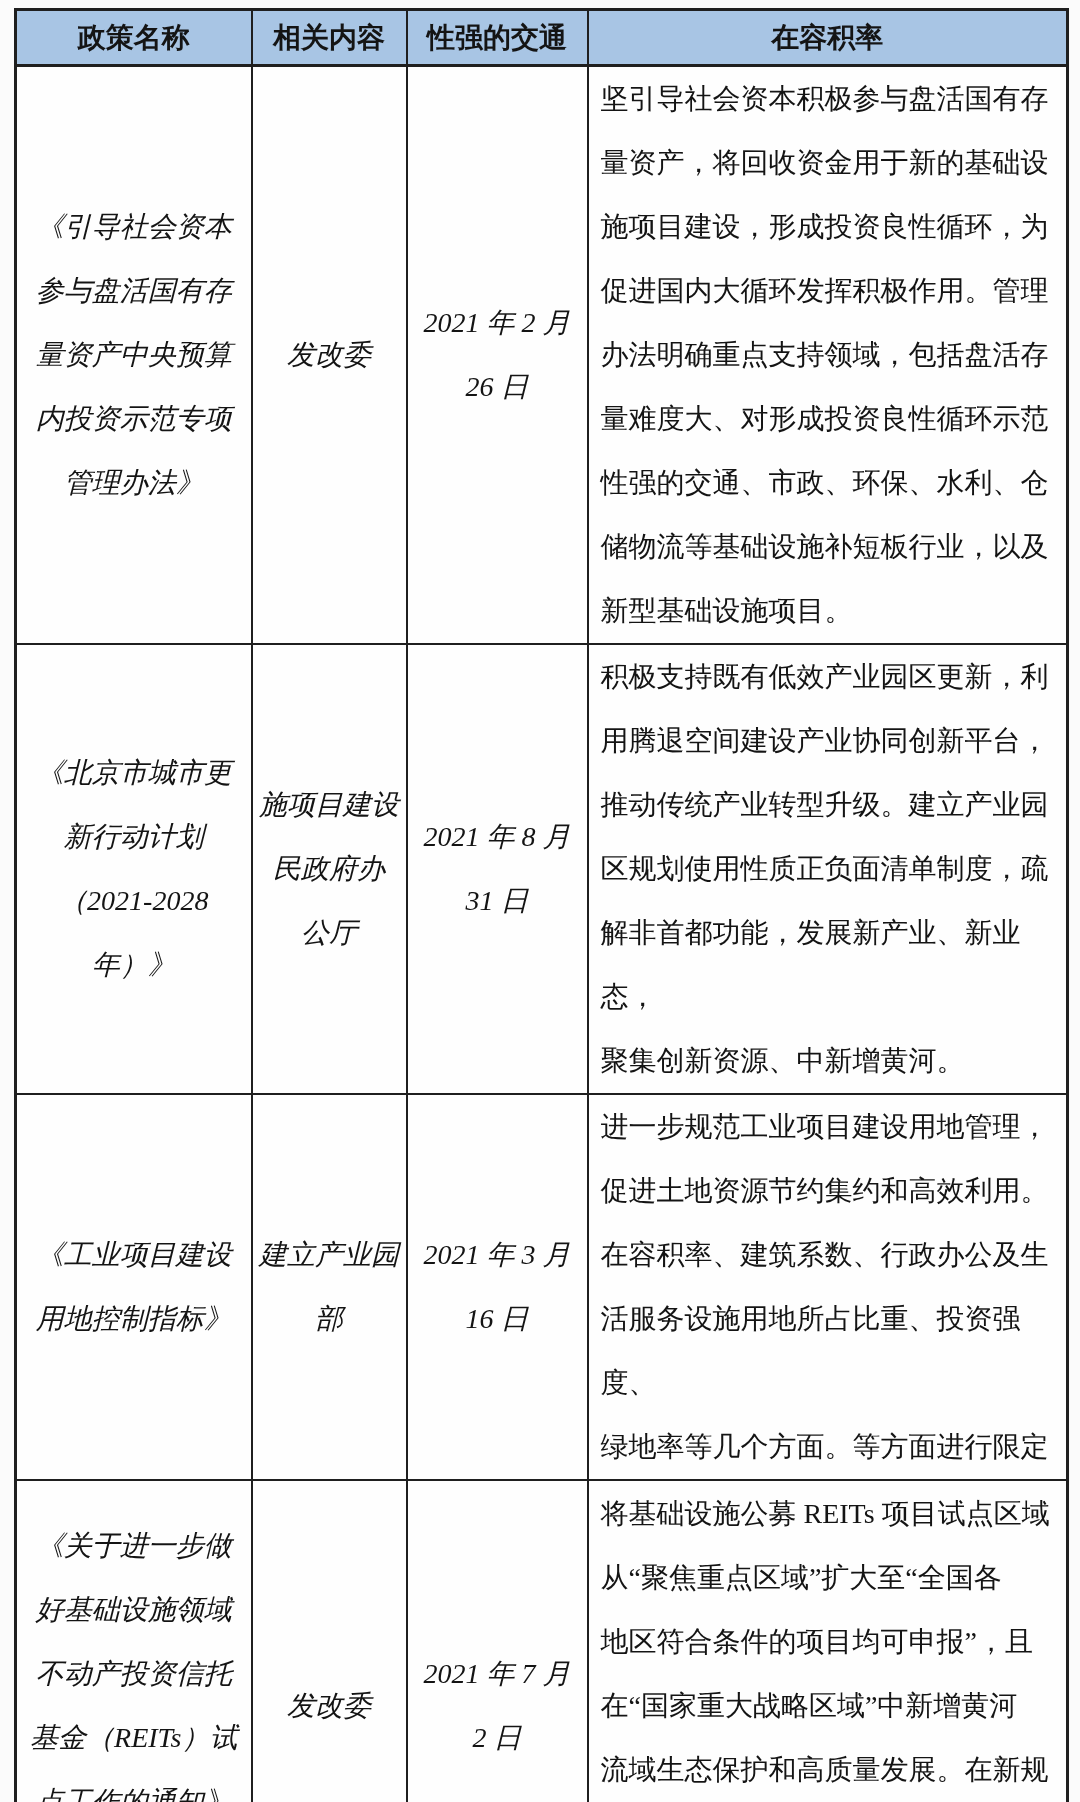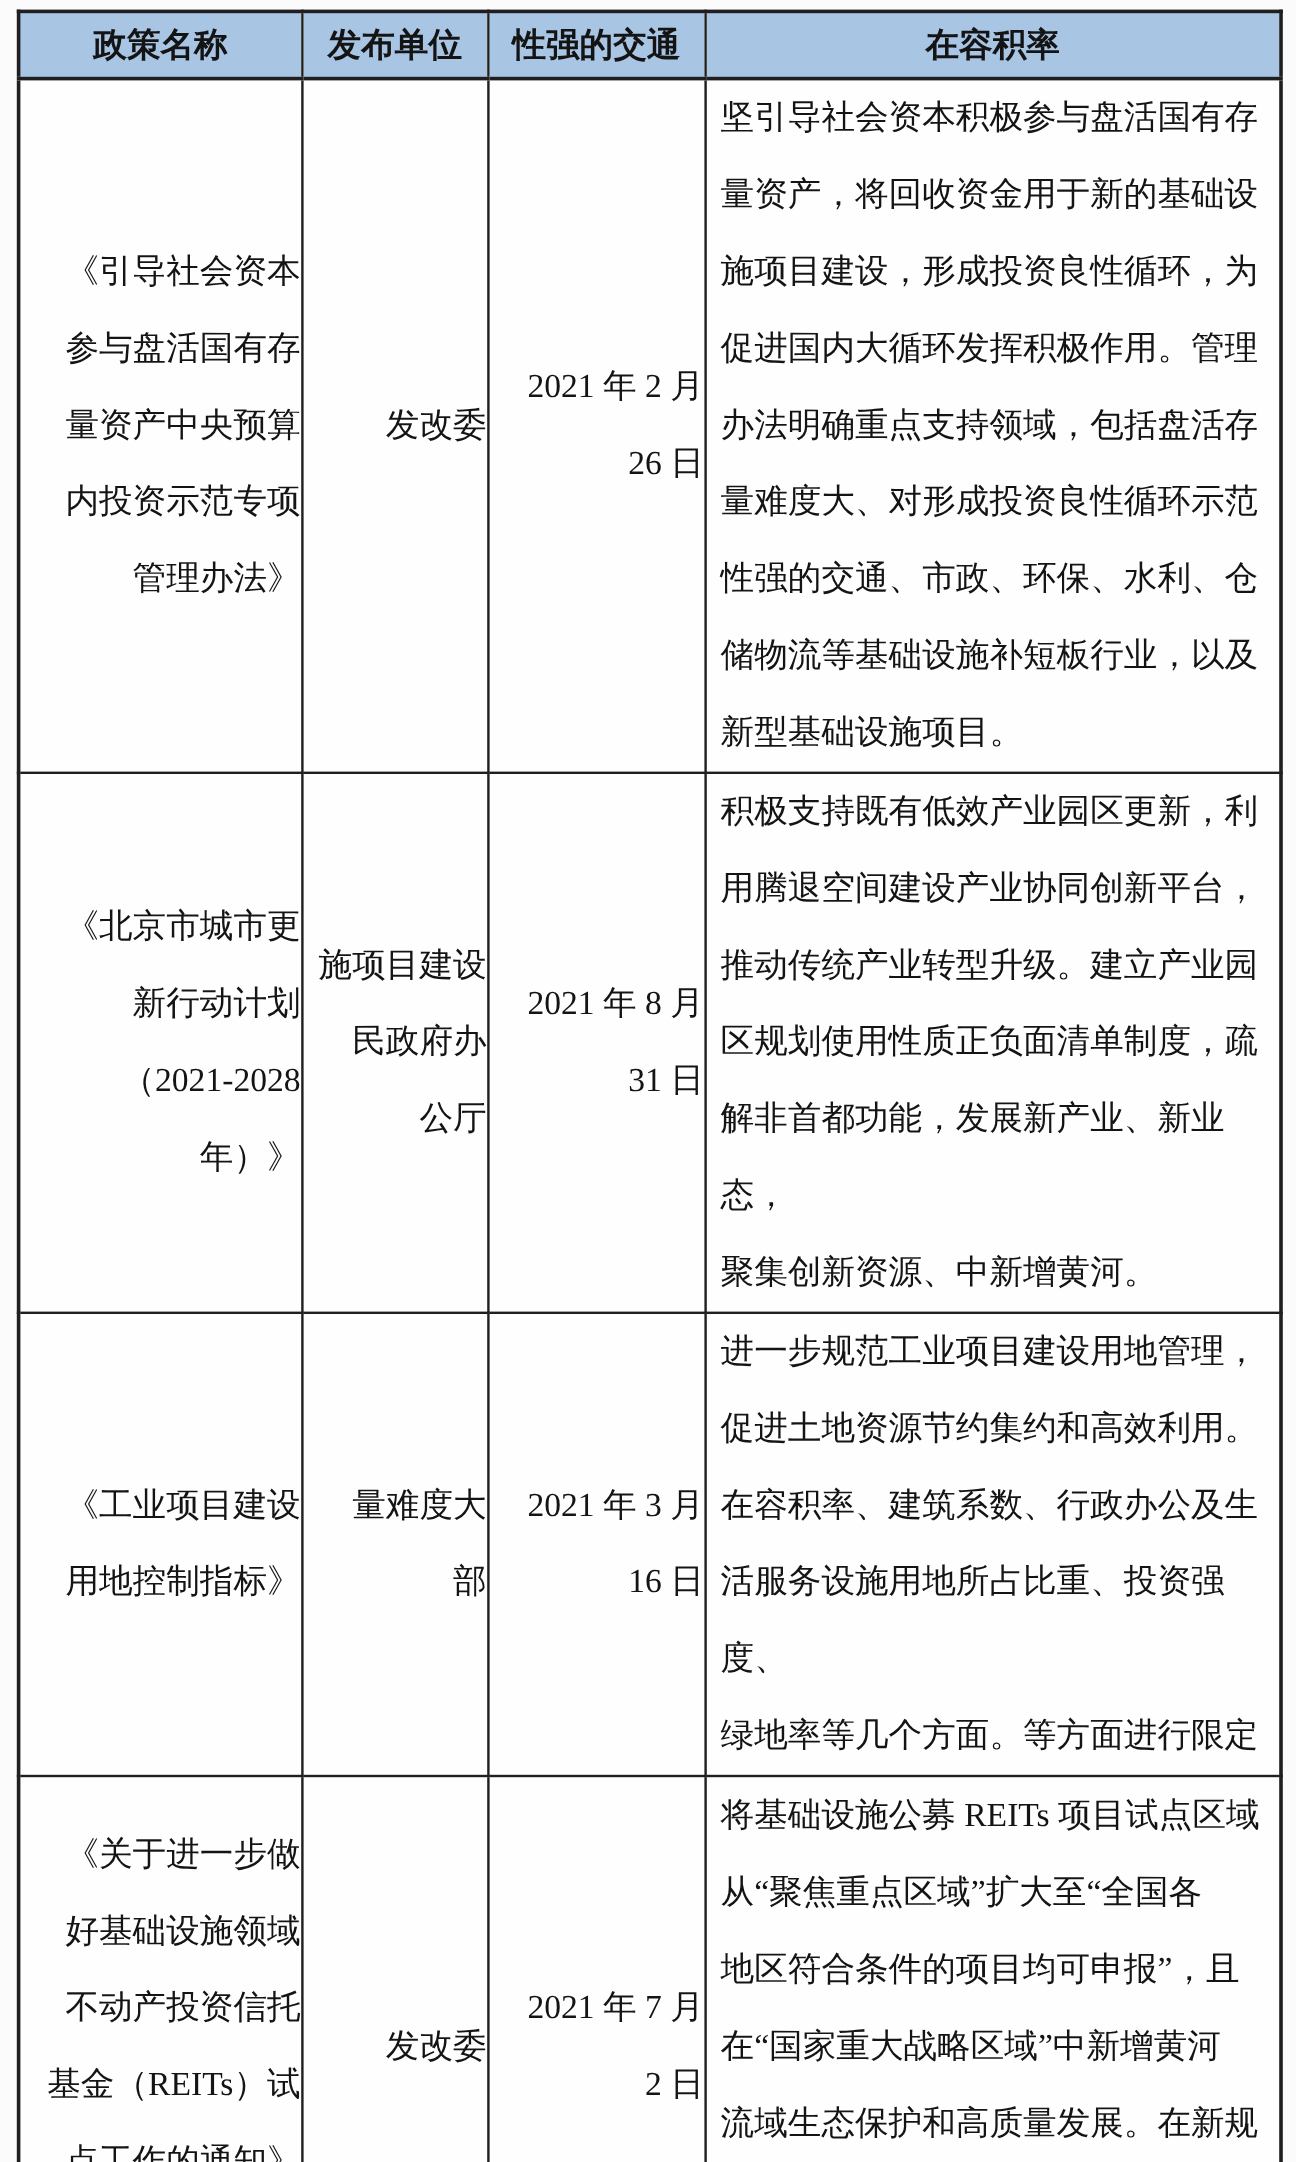--- a/index.html
+++ b/index.html
@@ -39,22 +39,23 @@
     border-bottom: 3px solid #1f1f1f;
     padding: 0;
   }
   td {
     font-size: 28px;
     line-height: 64px;
     vertical-align: middle;
     padding: 0;
   }
   td.center {
-    text-align: right;
+    text-align: center;
     white-space: pre-line;
+    font-style: italic;
   }
   td.content {
     text-align: left;
     white-space: pre-line;
     padding: 0 12px;
   }
   tr.r1 td { height: 573px; }
   tr.r2 td { height: 376px; }
   tr.r3 td { height: 303px; }
   tr.r4 td { height: 452px; }
@@ -66,21 +67,21 @@
   <table class="policy-table">
     <colgroup>
       <col style="width:236px">
       <col style="width:155px">
       <col style="width:181px">
       <col style="width:480px">
     </colgroup>
     <thead>
       <tr>
         <th>政策名称</th>
-        <th>发布单位</th>
+        <th>相关内容</th>
         <th>性强的交通</th>
         <th>在容积率</th>
       </tr>
     </thead>
     <tbody>
       <tr class="r1">
         <td class="center">《引导社会资本
 参与盘活国有存
 量资产中央预算
 内投资示范专项
@@ -110,21 +111,21 @@
         <td class="content">积极支持既有低效产业园区更新，利
 用腾退空间建设产业协同创新平台，
 推动传统产业转型升级。建立产业园
 区规划使用性质正负面清单制度，疏
 解非首都功能，发展新产业、新业态，
 聚集创新资源、中新增黄河。</td>
       </tr>
       <tr class="r3">
         <td class="center">《工业项目建设
 用地控制指标》</td>
-        <td class="center">量难度大
+        <td class="center">建立产业园
 部</td>
         <td class="center">2021 年 3 月
 16 日</td>
         <td class="content">进一步规范工业项目建设用地管理，
 促进土地资源节约集约和高效利用。
 在容积率、建筑系数、行政办公及生
 活服务设施用地所占比重、投资强度、
 绿地率等几个方面。等方面进行限定</td>
       </tr>
       <tr class="r4">

